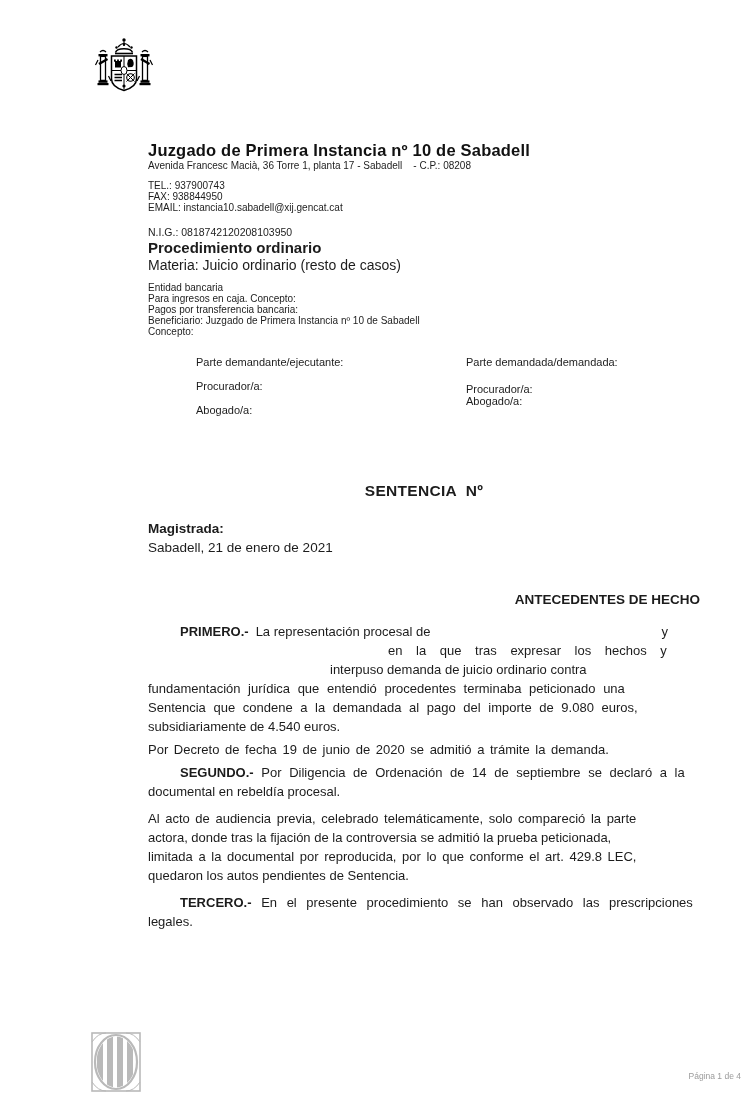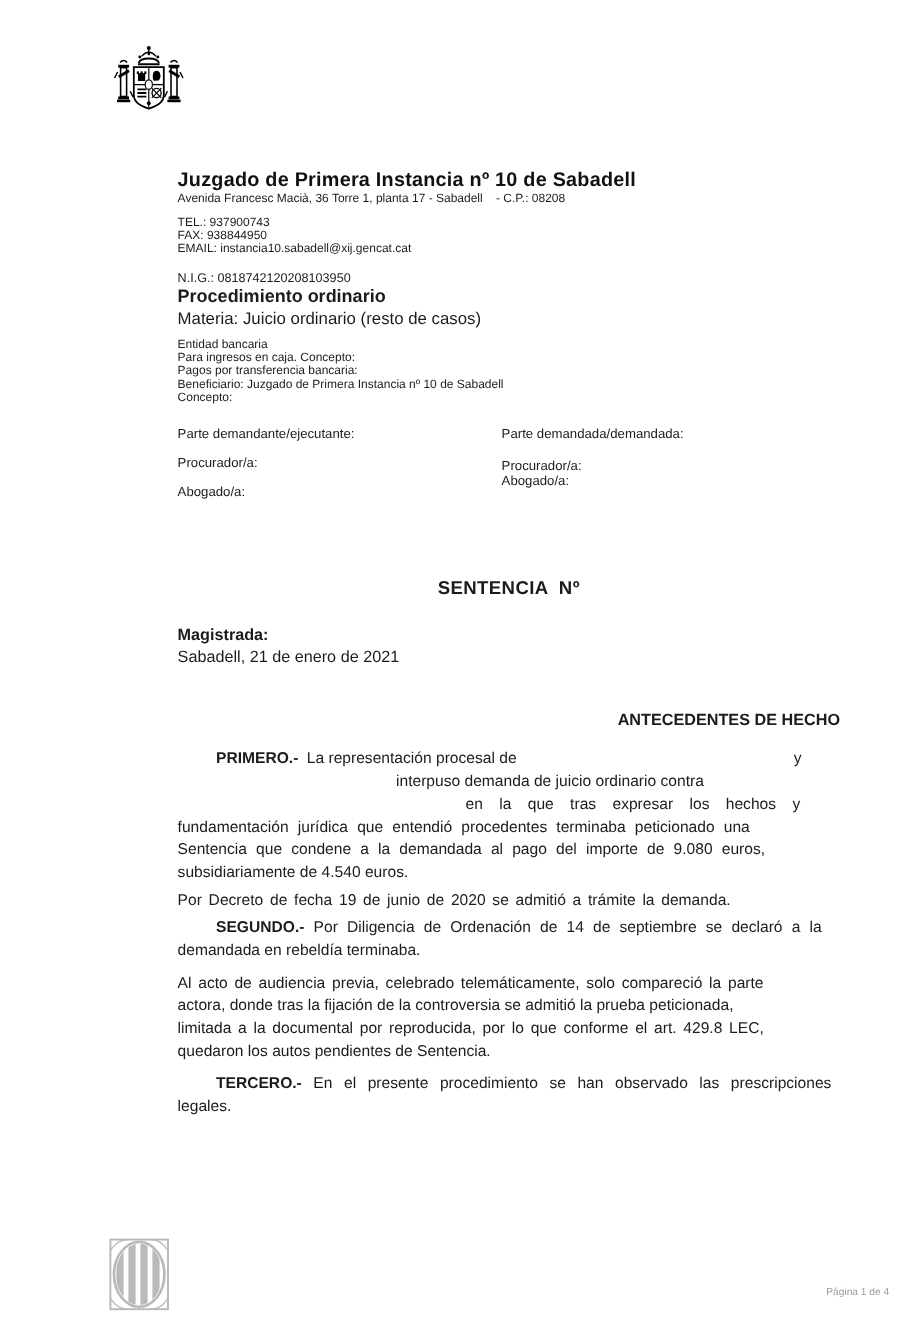--- a/index.html
+++ b/index.html
@@ -16,21 +16,21 @@
   .contact { margin-top:8px; font-size:10px; line-height:11px; }
   .nig-block { margin-top:13px; }
   .nig { font-size:10.5px; line-height:12px; }
   .procedure { font-size:15px; font-weight:700; line-height:18px; margin-top:1px; }
   .materia { font-size:14px; line-height:12px; margin-top:2px; }
   .bank { margin-top:11px; font-size:10px; line-height:11px; }
   
   .parties { position:absolute; left:148px; top:356px; width:552px; display:flex; font-size:11px; }
   .party-col.left { width:270px; }
   .party-col.right { flex:1; }
-  .party-col .line { line-height:12px; }
+  .party-col .line { line-height:12px;margin-left:48px; }
   .party-col.left .title { margin-bottom:12px; }
   .party-col.left .proc { margin-bottom:12px; }
   .party-col.right .title { margin-bottom:14px; }
   .party-col.right .line { line-height:12.5px; }
   
   .doc-main { position:absolute; left:148px; top:480px; width:552px; font-size:13px; line-height:19px; }
   .sentencia { text-align:center; font-weight:700; font-size:15.5px; line-height:21px; letter-spacing:.3px; white-space:pre; }
   .magistrada { margin-top:18px; font-weight:700; font-size:13.5px; }
   .place-date { font-size:13.5px; }
   .section-title { margin-top:33px; text-align:right; font-weight:700; font-size:13.5px; }
@@ -147,35 +147,35 @@
     <div class="magistrada">Magistrada:</div>
     <div class="place-date">Sabadell, 21 de enero de 2021</div>
 
     <div class="section-title">ANTECEDENTES DE HECHO</div>
 
     <div class="para first">
       <div class="p-line1">
         <span><b>PRIMERO.-</b><span>La representación procesal de</span></span>
         <span>y</span>
       </div>
+      <div class="bl ind2 ws10">en la que tras expresar los hechos y</div>
       <div class="bl ind1">interpuso demanda de juicio ordinario contra</div>
-      <div class="bl ind2 ws10">en la que tras expresar los hechos y</div>
       <div class="bl ws4">fundamentación jurídica que entendió procedentes terminaba peticionado una</div>
       <div class="bl ws4">Sentencia que condene a la demandada al pago del importe de 9.080 euros,</div>
       <div class="bl">subsidiariamente de 4.540 euros.</div>
     </div>
 
     <div class="para decreto bl ws2">Por Decreto de fecha 19 de junio de 2020 se admitió a trámite la demanda.</div>
 
     <div class="para segundo">
       <div class="bl ws4">
         <b>SEGUNDO.-</b>
         <span>Por Diligencia de Ordenación de 14 de septiembre se declaró a la</span>
       </div>
-      <div class="bl">demandada en rebeldía terminaba.</div>
+      <div class="bl">documental en rebeldía procesal.</div>
     </div>
 
     <div class="para">
       <div class="bl ws2">Al acto de audiencia previa, celebrado telemáticamente, solo compareció la parte</div>
       <div class="bl">actora, donde tras la fijación de la controversia se admitió la prueba peticionada,</div>
       <div class="bl ws2">limitada a la documental por reproducida, por lo que conforme el art. 429.8 LEC,</div>
       <div class="bl">quedaron los autos pendientes de Sentencia.</div>
     </div>
 
     <div class="para">

